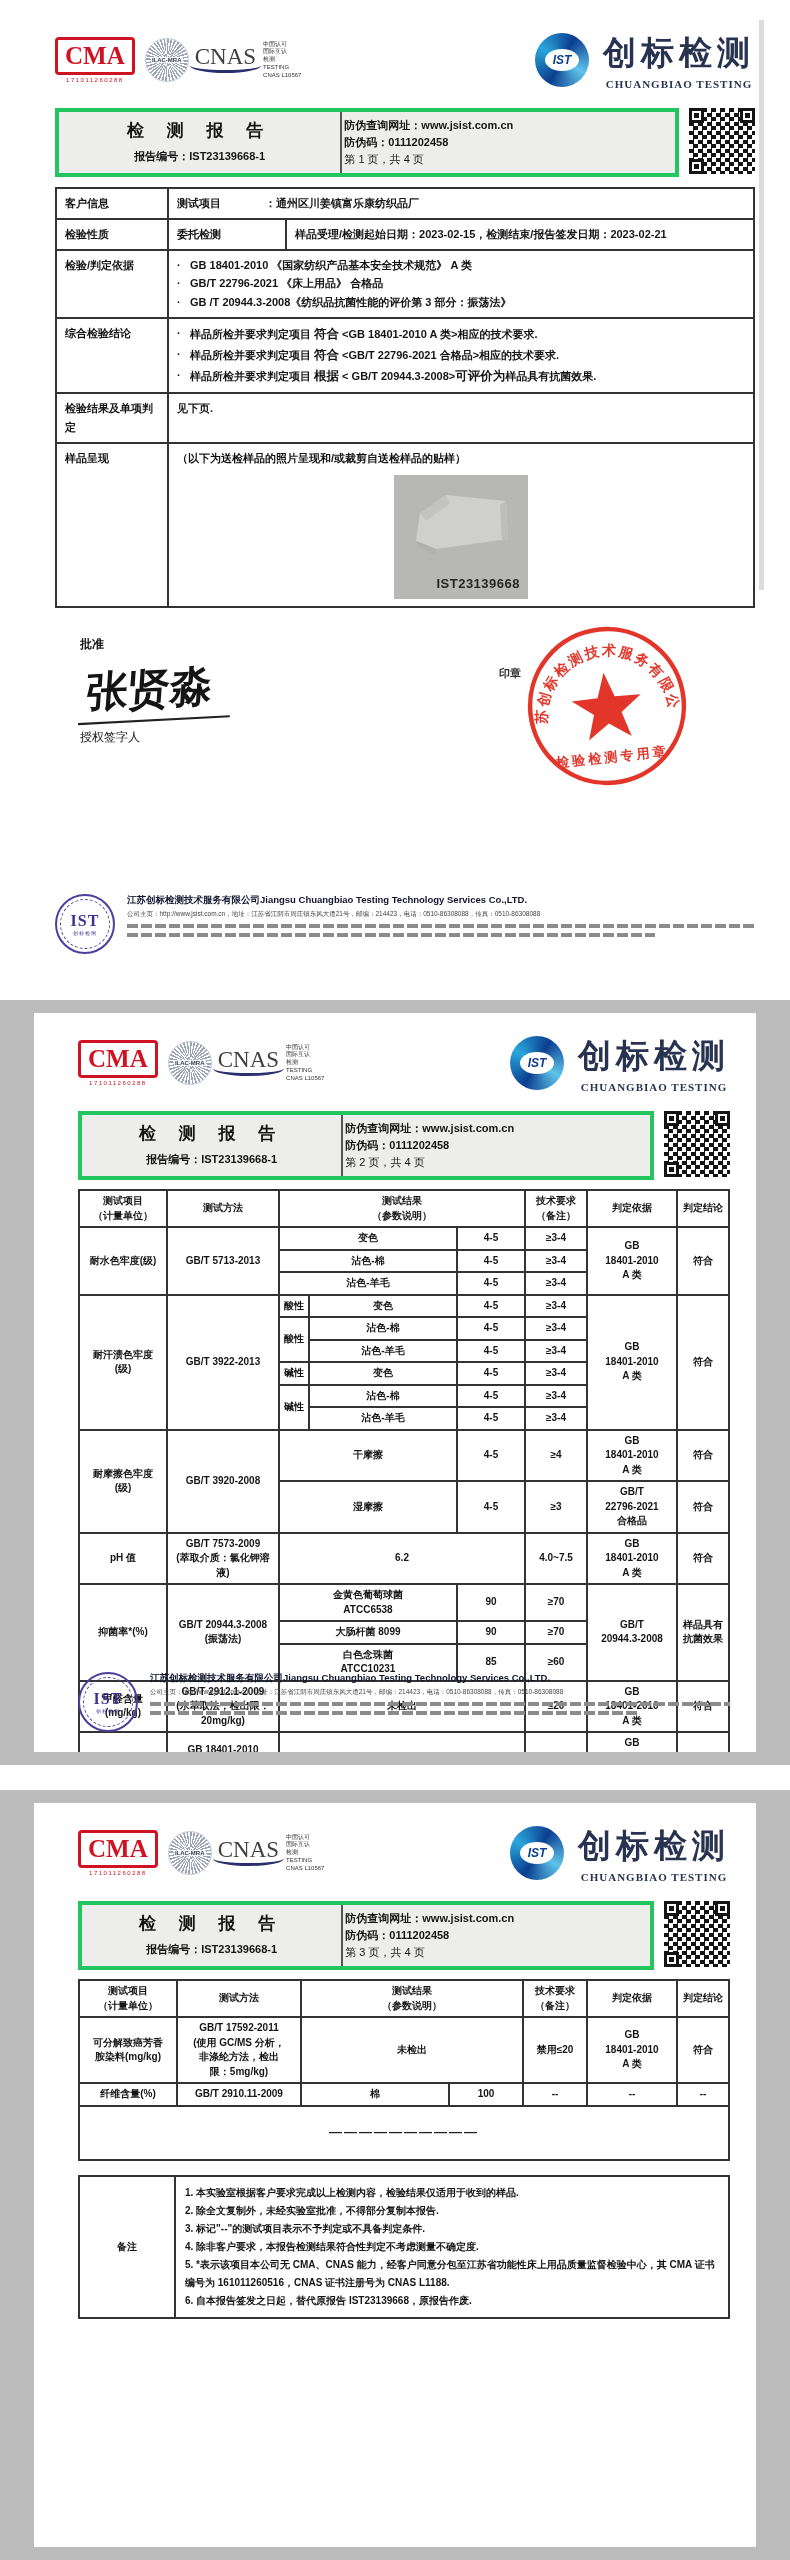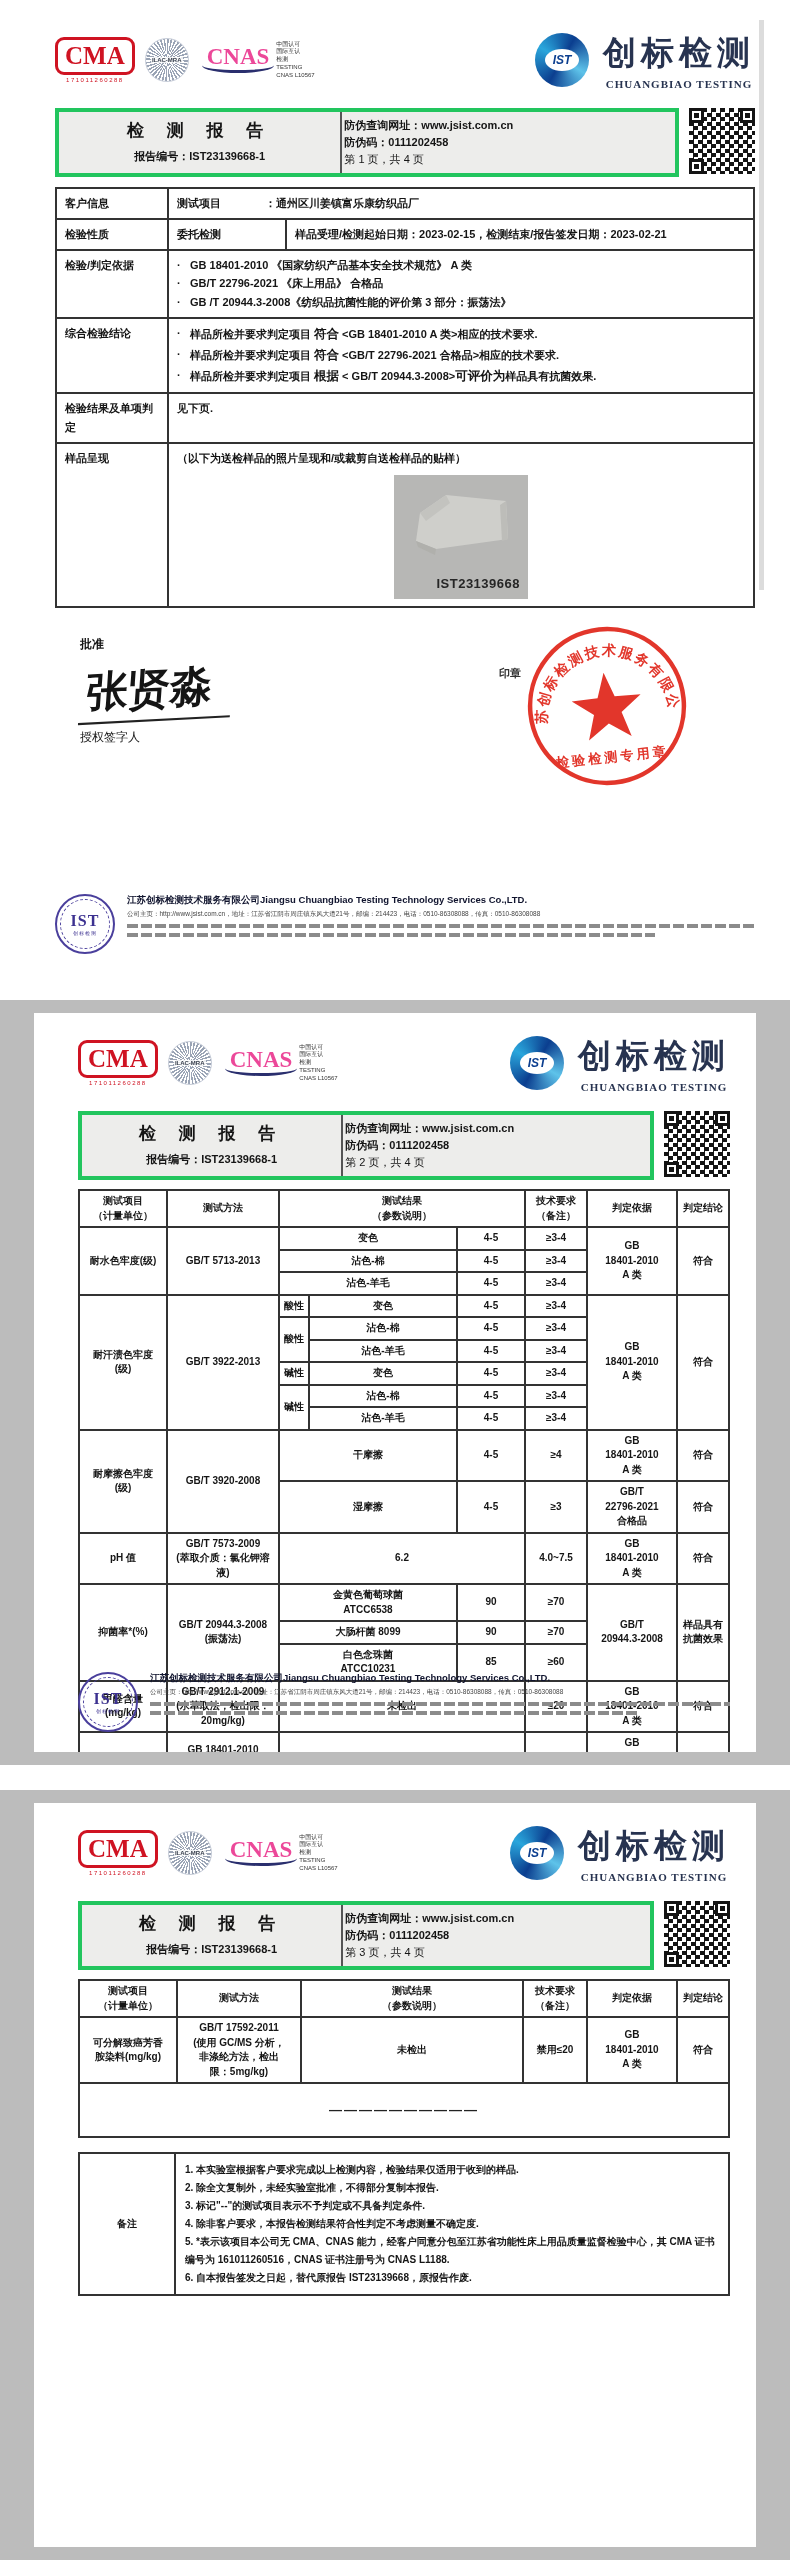--- a/index.html
+++ b/index.html
@@ -9,25 +9,25 @@
   
   .page1{position:relative;height:1000px;padding:22px 35px 0 55px;background:#fff}
   .gray{background:#bcbcbc;height:765px;padding:13px 0}
   .gray3{height:770px}
   .gap{height:25px;background:#fff}
   .sheet{width:722px;margin:0 auto;background:#fff;height:100%;padding:12px 26px 0 44px;position:relative;overflow:hidden}
   .edge{position:absolute;right:26px;top:20px;width:5px;height:570px;background:#dcdcdc}
   
   .logos{display:flex;align-items:center;height:76px}
   .cma-wrap{text-align:center}
-  .cma-box{border:3px solid #cf1322;border-radius:9px;padding:0 7px;color:#cf1322;font-weight:bold;font-size:25px;line-height:1.3;font-family:"Liberation Serif","DejaVu Serif",serif}
+  .cma-box{border:3px solid #cf1322;border-radius:4px;padding:0 7px;color:#cf1322;font-weight:bold;font-size:25px;line-height:1.3;font-family:"Liberation Serif","DejaVu Serif",serif}
   .cma-digits{color:#cf1322;font-size:6px;letter-spacing:1.5px;margin-top:2px}
   .ilac{width:44px;height:44px;border-radius:50%;background:repeating-conic-gradient(#9aa4b5 0 5deg,#fff 5deg 10deg);border:1px solid #c6ccd8;display:flex;align-items:center;justify-content:center;margin-left:10px;flex:0 0 44px}
   .ilac-label{font-size:6px;font-weight:bold;color:#39414f;background:rgba(255,255,255,.8);padding:0 1px}
-  .cnas{margin-left:18px;color:#ec4899;font-weight:bold;font-size:23px;font-family:"Liberation Serif","DejaVu Serif",serif;position:relative;padding-bottom:6px}
+  .cnas{margin-left:6px;color:#404040;font-weight:normal;font-size:23px;font-family:"Liberation Serif","DejaVu Serif",serif;position:relative;padding-bottom:6px}
   .cnas::after{content:"";position:absolute;left:-5px;right:-5px;bottom:3px;height:12px;border-bottom:3px solid #2a2f6e;border-radius:50%}
   .cnas-cap{font-size:6px;line-height:1.3;color:#333;margin-left:7px}
   .spacer{flex:1}
   .ist-logo{width:54px;height:54px;border-radius:50%;background:conic-gradient(from 210deg,#0b3e8f,#2aa6dc,#0b3e8f,#5ec3ea,#0b3e8f);display:flex;align-items:center;justify-content:center;flex:0 0 54px}
   .ist-logo span{background:#fff;border-radius:50%;width:34px;height:22px;display:flex;align-items:center;justify-content:center;font-weight:bold;font-size:12px;font-style:italic;color:#0b3e8f}
   .brand-names{margin-left:14px;text-align:center}
   .brand-cn{font-size:33px;font-weight:bold;color:#273350;letter-spacing:5px;font-family:"Liberation Serif","DejaVu Serif",serif}
   .brand-en{font-size:11px;font-weight:bold;color:#273350;letter-spacing:1px;margin-top:2px;font-family:"Liberation Serif","DejaVu Serif",serif}
   
   .band-row{display:flex;gap:10px;margin-top:10px;align-items:stretch}
@@ -549,20 +549,29 @@
 非涤纶方法，检出
 限：5mg/kg)</td>
       <td colspan="2">未检出</td>
       <td>禁用≤20</td>
       <td class="pre">GB
 18401-2010
 A 类</td>
       <td>符合</td>
     </tr>
     <tr>
+      <td>纤维含量(%)</td>
+      <td>GB/T 2910.11-2009</td>
+      <td>棉</td>
+      <td>100</td>
+      <td>--</td>
+      <td>--</td>
+      <td>--</td>
+    </tr>
+    <tr>
       <td class="dashrow" colspan="7">——————————</td>
     </tr>
   </tbody>
       </table>
 
   <table class="rem">
     <tbody>
           <tr>
       <td class="lbl">备注</td>
       <td>

